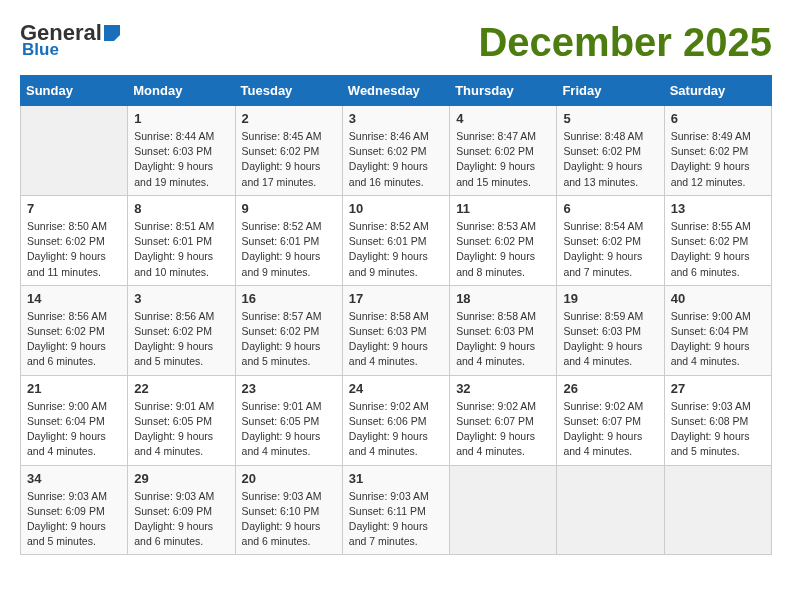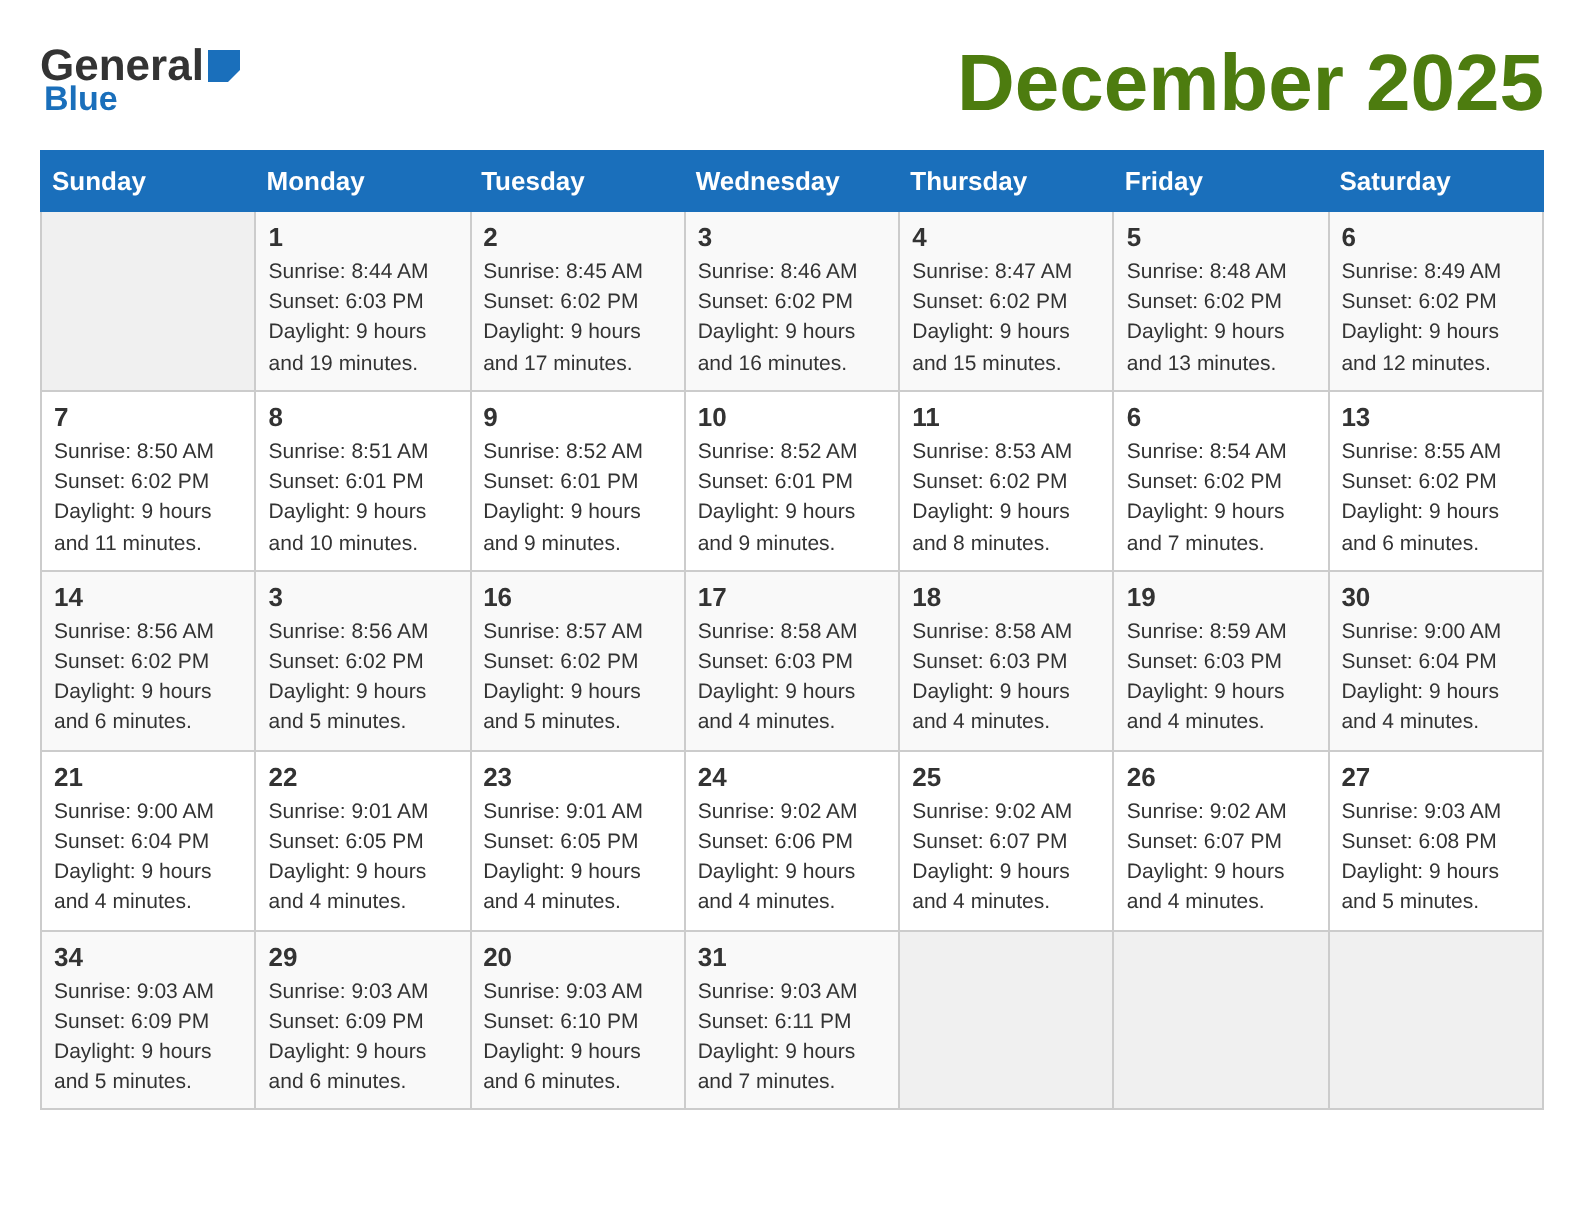--- a/index.html
+++ b/index.html
@@ -185,21 +185,21 @@
         </td>
         <td>
           <span class="day-num">18</span>
           <div class="day-info">Sunrise: 8:58 AM<br>Sunset: 6:03 PM<br>Daylight: 9 hours and 4 minutes.</div>
         </td>
         <td>
           <span class="day-num">19</span>
           <div class="day-info">Sunrise: 8:59 AM<br>Sunset: 6:03 PM<br>Daylight: 9 hours and 4 minutes.</div>
         </td>
         <td>
-          <span class="day-num">30</span>
+          <span class="day-num">40</span>
           <div class="day-info">Sunrise: 9:00 AM<br>Sunset: 6:04 PM<br>Daylight: 9 hours and 4 minutes.</div>
         </td>
       </tr>
       <tr>
         <td>
           <span class="day-num">21</span>
           <div class="day-info">Sunrise: 9:00 AM<br>Sunset: 6:04 PM<br>Daylight: 9 hours and 4 minutes.</div>
         </td>
         <td>
           <span class="day-num">22</span>
@@ -207,21 +207,21 @@
         </td>
         <td>
           <span class="day-num">23</span>
           <div class="day-info">Sunrise: 9:01 AM<br>Sunset: 6:05 PM<br>Daylight: 9 hours and 4 minutes.</div>
         </td>
         <td>
           <span class="day-num">24</span>
           <div class="day-info">Sunrise: 9:02 AM<br>Sunset: 6:06 PM<br>Daylight: 9 hours and 4 minutes.</div>
         </td>
         <td>
-          <span class="day-num">25</span>
+          <span class="day-num">32</span>
           <div class="day-info">Sunrise: 9:02 AM<br>Sunset: 6:07 PM<br>Daylight: 9 hours and 4 minutes.</div>
         </td>
         <td>
           <span class="day-num">26</span>
           <div class="day-info">Sunrise: 9:02 AM<br>Sunset: 6:07 PM<br>Daylight: 9 hours and 4 minutes.</div>
         </td>
         <td>
           <span class="day-num">27</span>
           <div class="day-info">Sunrise: 9:03 AM<br>Sunset: 6:08 PM<br>Daylight: 9 hours and 5 minutes.</div>
         </td>

